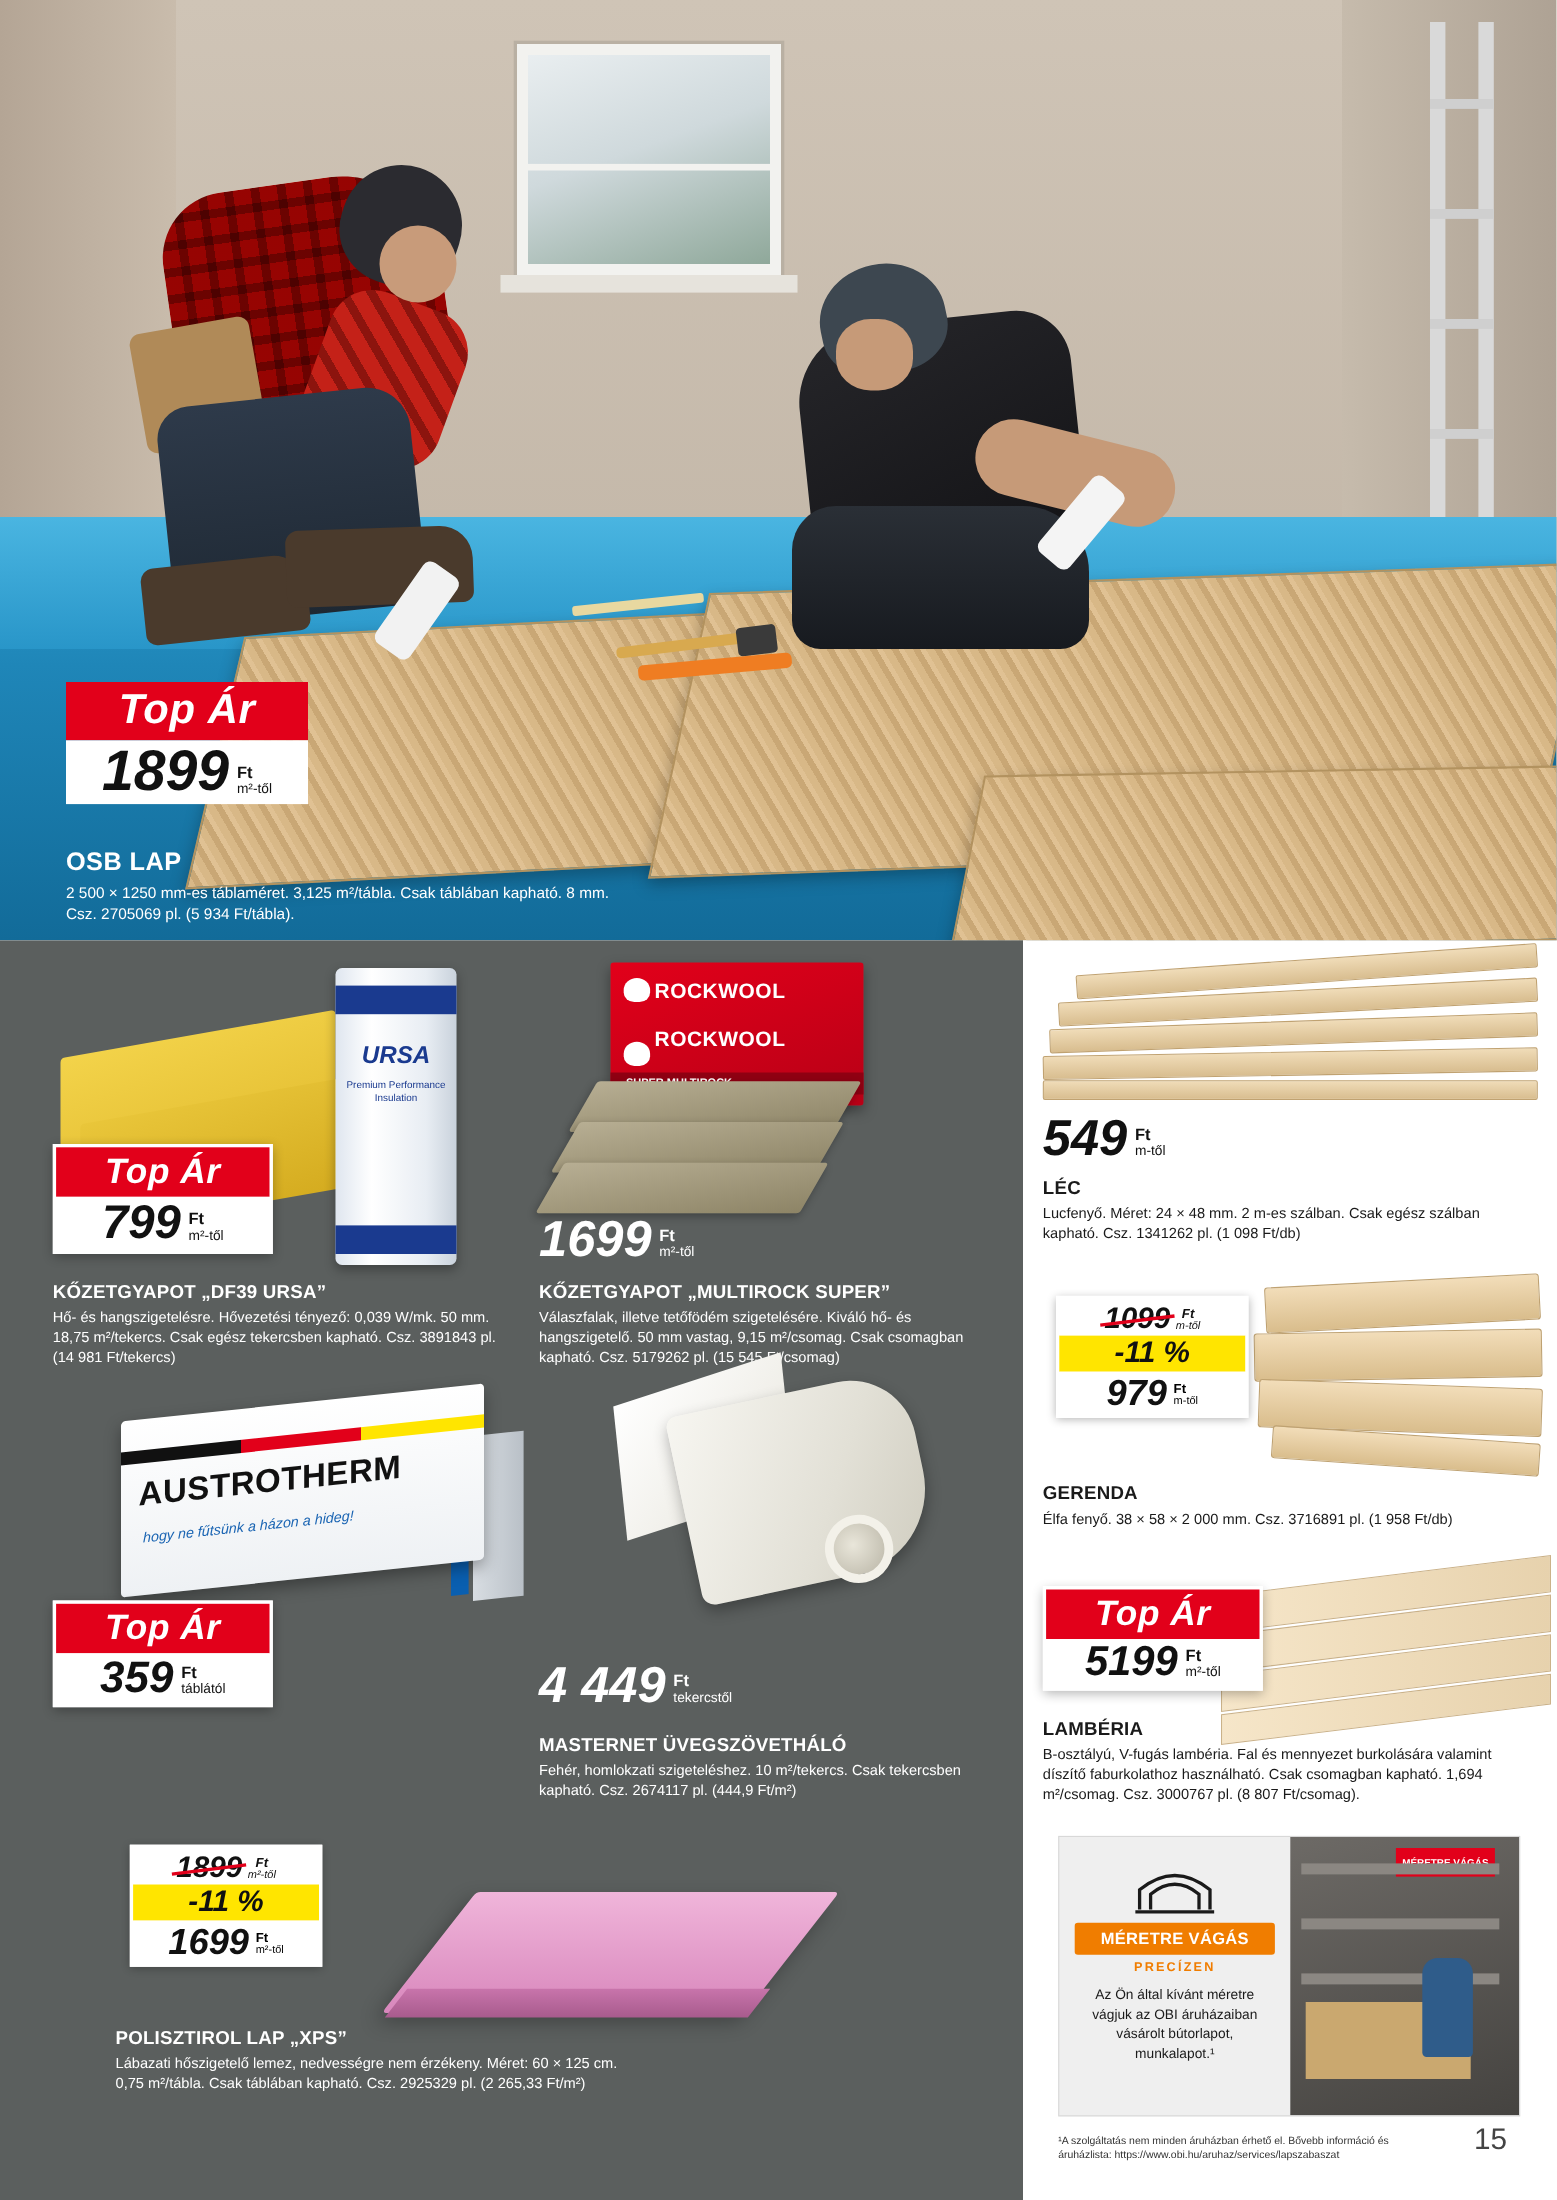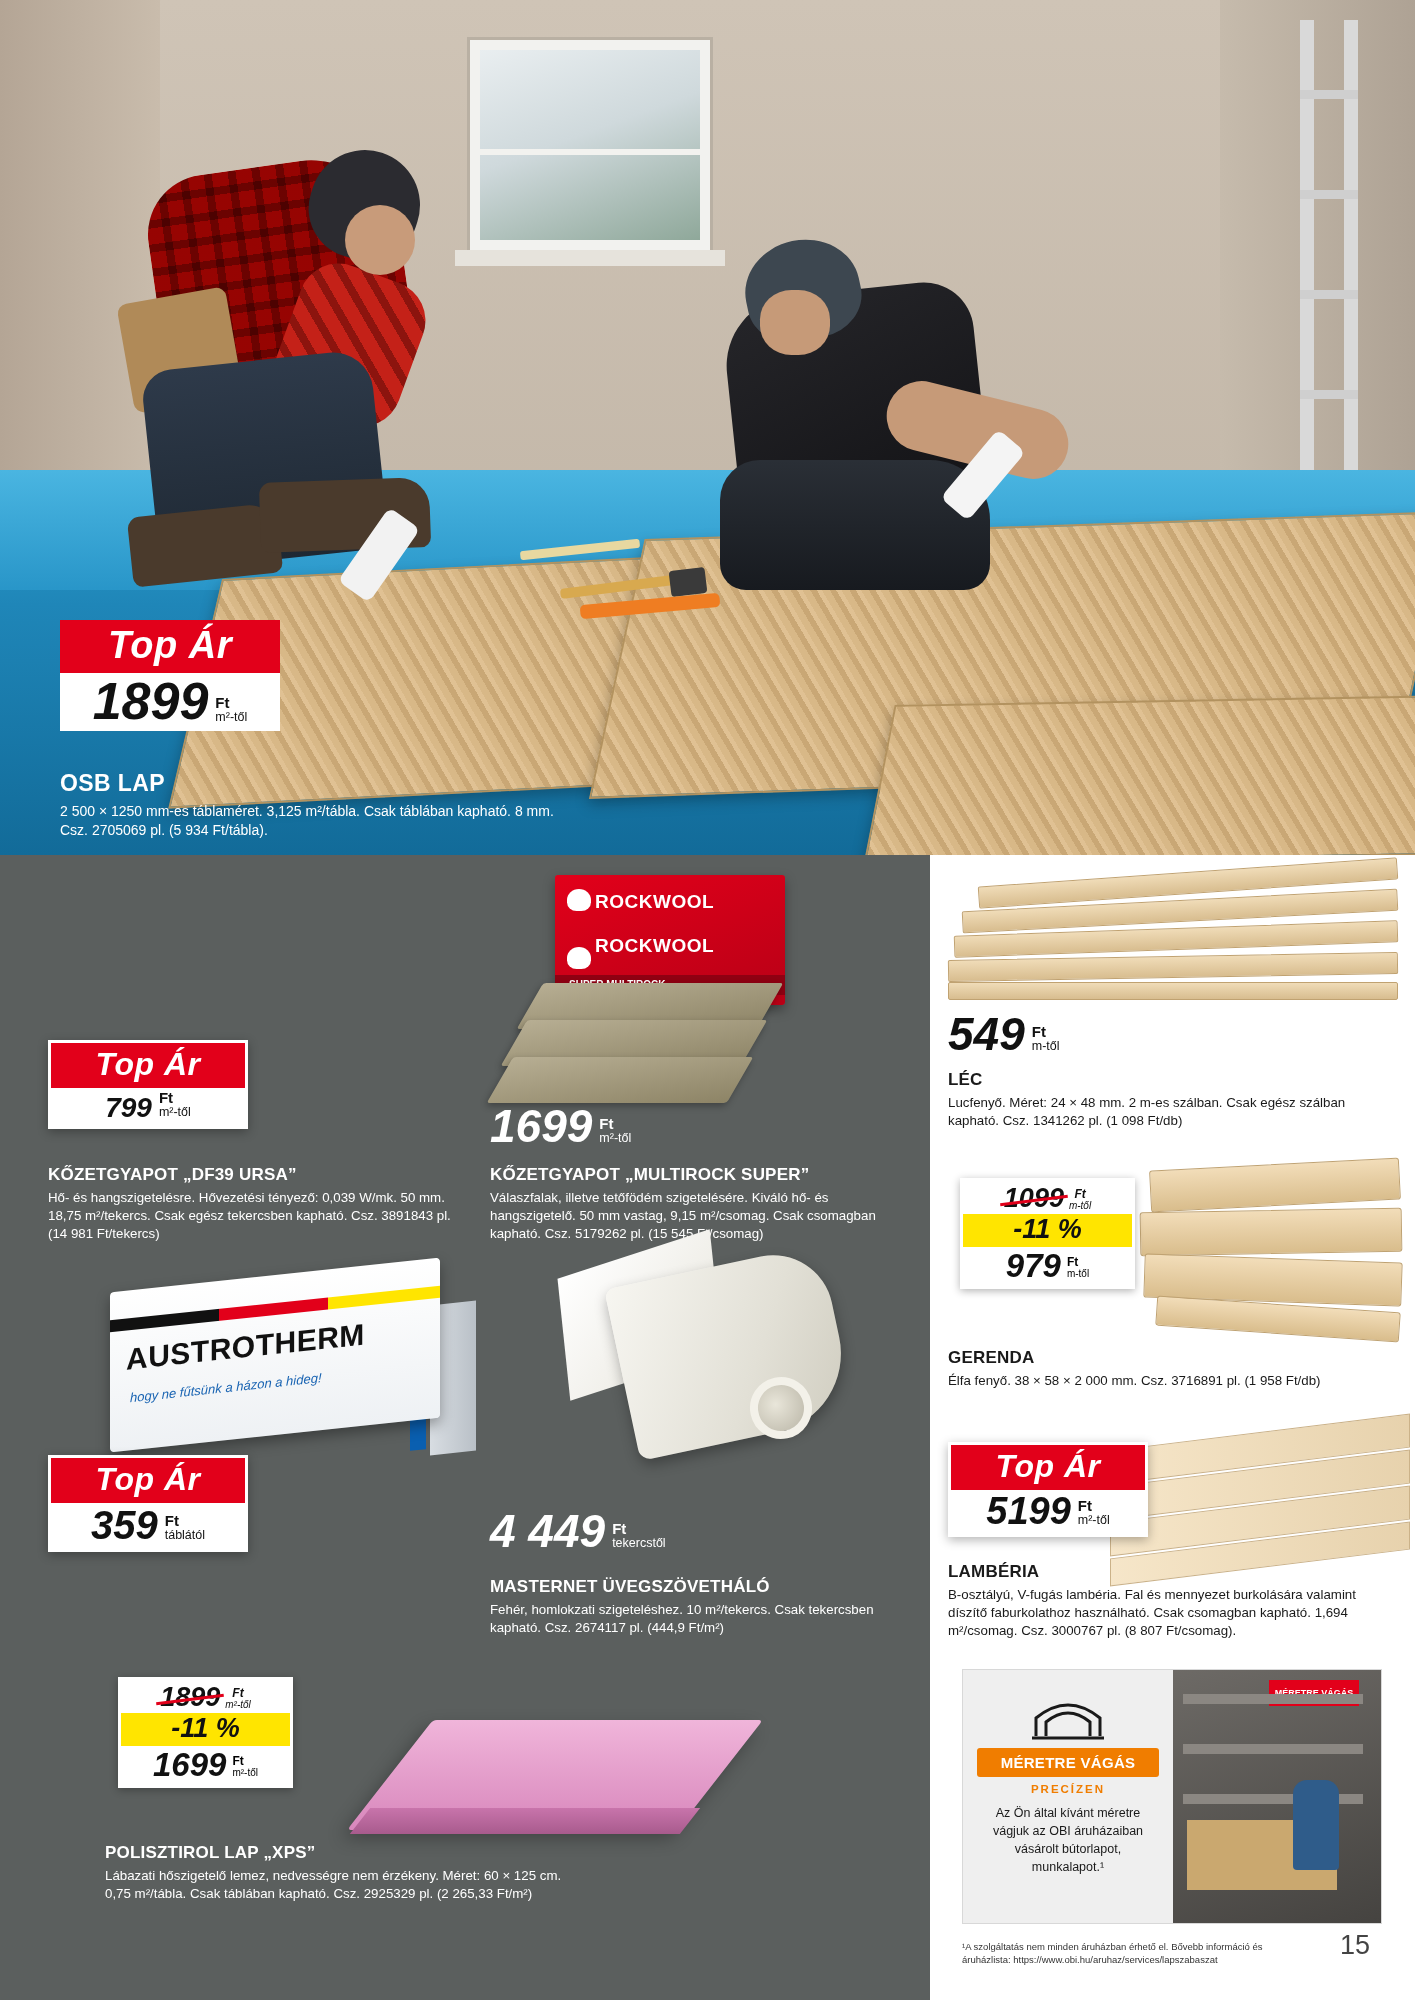--- a/index.html
+++ b/index.html
@@ -458,25 +458,35 @@
     <div class="hero-text">
       <h3>OSB LAP</h3>
       <p>2 500 × 1250 mm-es táblaméret. 3,125 m²/tábla. Csak táblában kapható. 8 mm. Csz. 2705069 pl. (5 934 Ft/tábla).</p>
     </div>
   </div>
 
   <div class="left-panel"></div>
   <div class="right-panel"></div>
   <div class="divider-v"></div>
 
+  <div class="img-box glasswool" style="left:55px; top:880px; width:380px; height:290px;">
+    <div class="gw-yellow"></div>
+    <div class="gw-yellow2"></div>
+    <div class="gw-roll">
+      <div class="band b1"></div>
+      <div class="band b2"></div>
+      <div class="logo">URSA</div>
+      <div class="sub">Premium Performance Insulation</div>
+    </div>
+  </div>
 
   <div class="topar-badge" style="left:48px; top:1040px; width:200px;">
     <div class="topar-red" style="font-size:32px;padding:3px 0 5px;">Top Ár</div>
     <div class="topar-price-row">
-      <span class="topar-price" style="font-size:28px;font-style:italic;">799</span>
+      <span class="topar-price" style="font-size:43px;font-style:italic;">799</span>
       <span class="topar-unit">
         <span>Ft</span>
         <small>m²-től</small>
       </span>
     </div>
   </div>
   <div class="prod light" style="left:48px; top:1165px; width:420px;">
     <h3>KŐZETGYAPOT „DF39 URSA”</h3>
     <p>Hő- és hangszigetelésre. Hővezetési tényező: 0,039 W/mk. 50 mm. 18,75 m²/tekercs. Csak egész tekercsben kapható. Csz. 3891843 pl. (14 981 Ft/tekercs)</p>
   </div>

